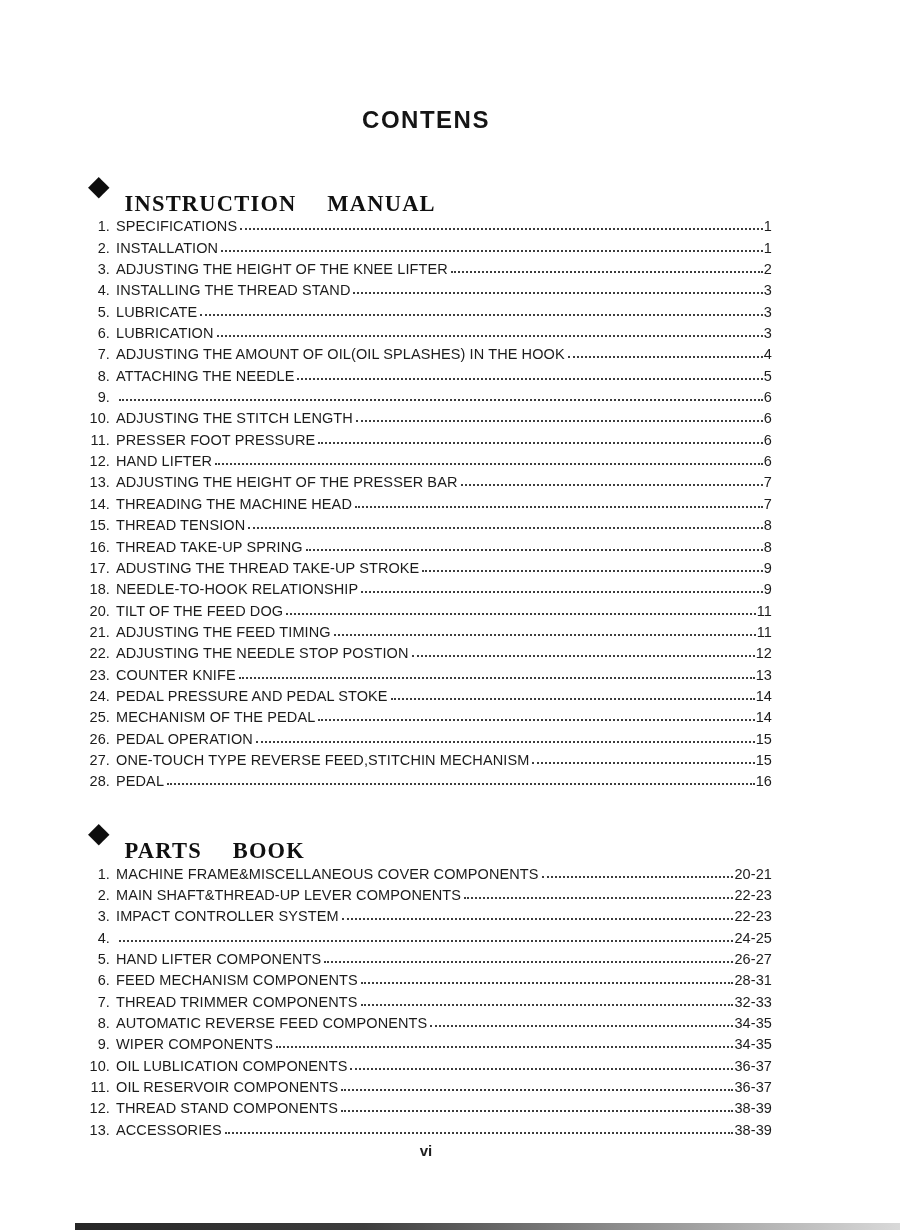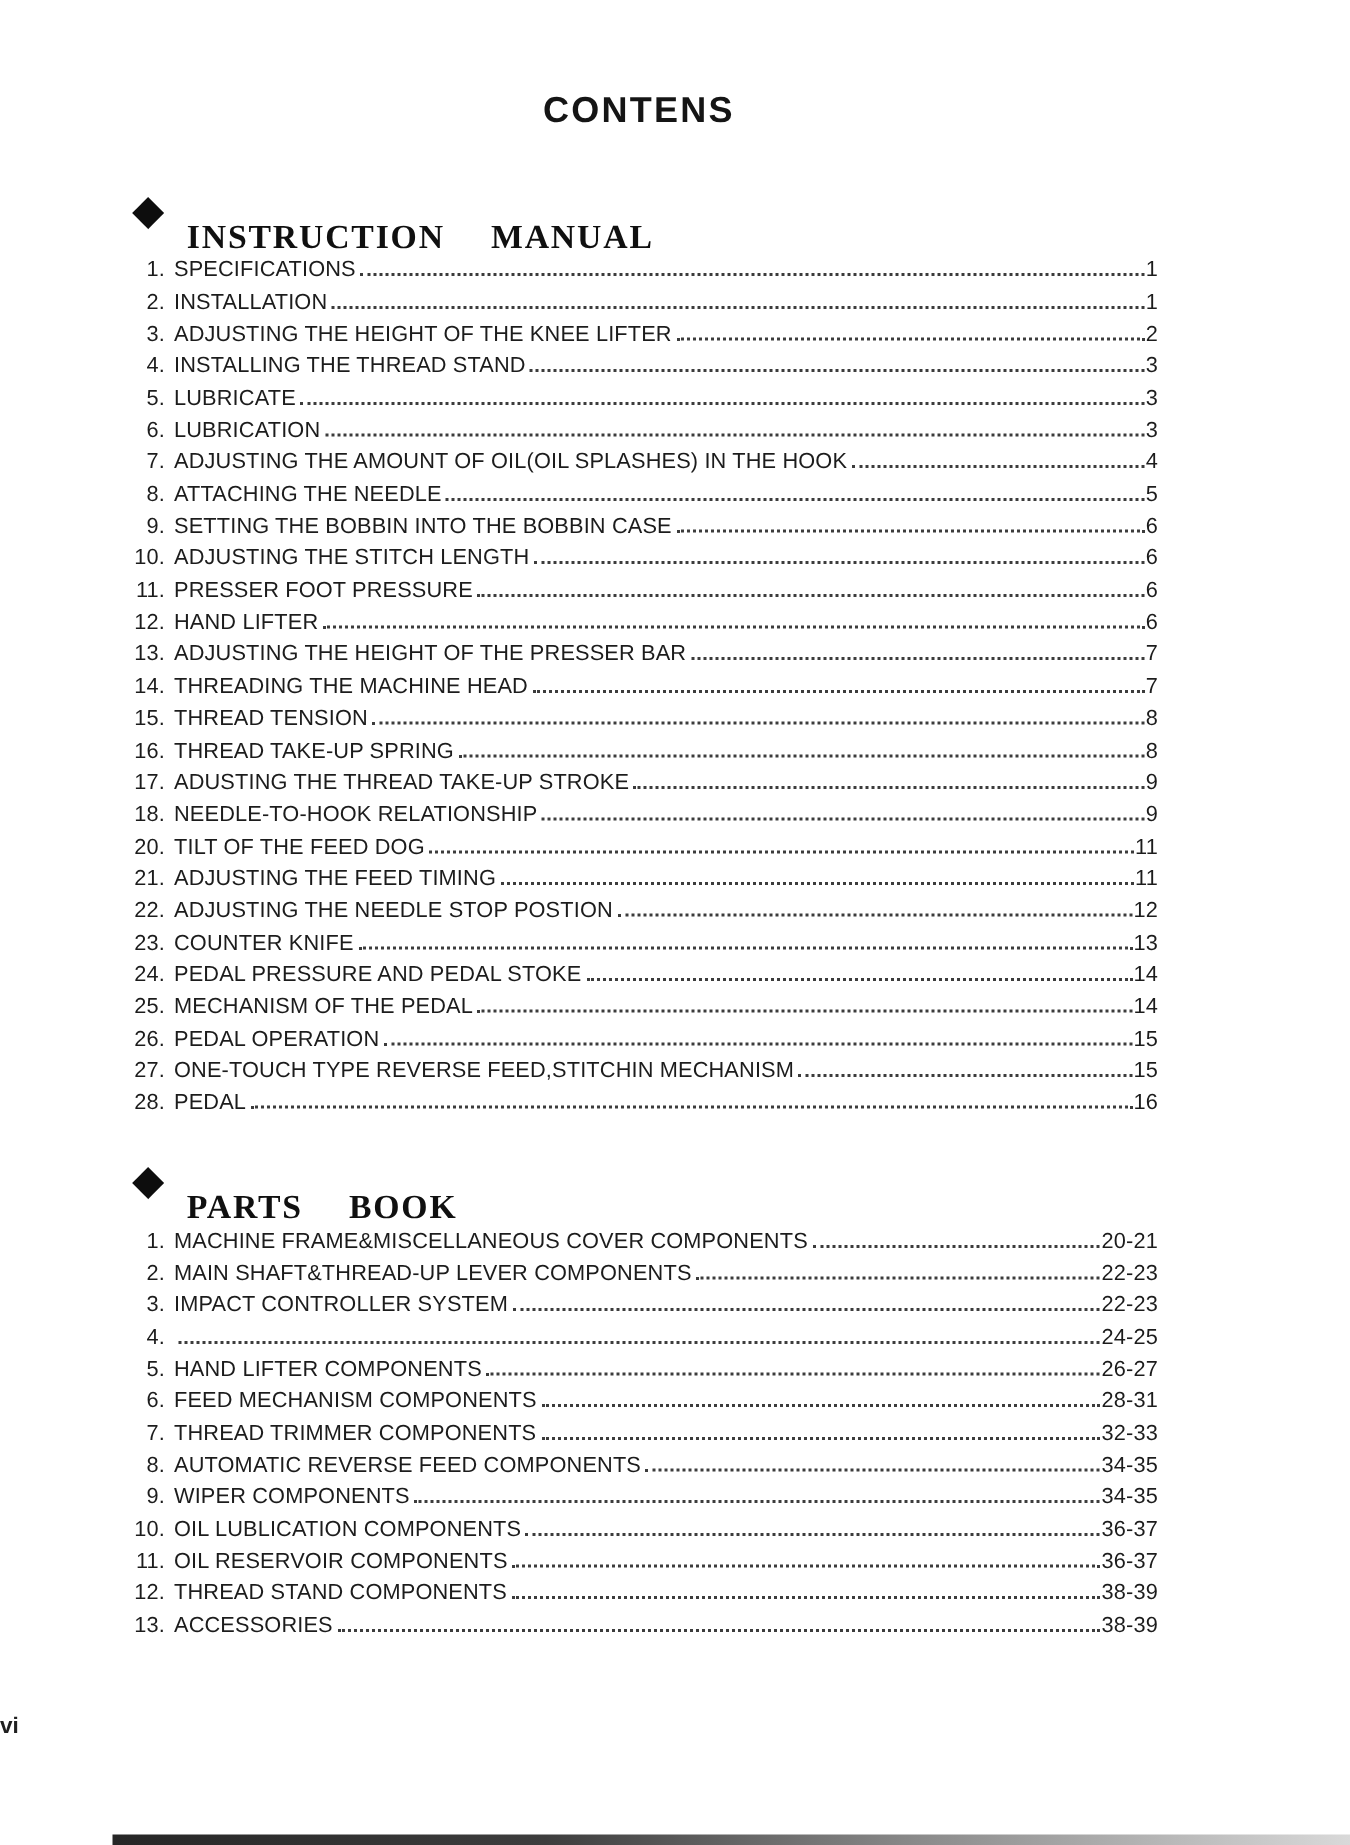--- a/index.html
+++ b/index.html
@@ -11,21 +11,21 @@
     width: 900px;
     height: 1230px;
     position: relative;
     overflow: hidden;
     font-family: "Liberation Sans", sans-serif;
     color: #1b1b1b;
     -webkit-font-smoothing: antialiased;
   }
   .page-inner {
     width: 852px;
-    padding-top: 60px;
+    padding-top: 106px;
   }
   .doc-title {
     text-align: center;
     font-size: 24px;
     font-weight: bold;
     letter-spacing: 1.5px;
     color: #151515;
     line-height: 28px;
   }
   .toc-section { margin-top: 36px; }
@@ -82,20 +82,21 @@
   }
   .pg {
     white-space: nowrap;
     text-align: right;
   }
   .footer-page-number {
     position: absolute;
     top: 1142px;
     left: 0;
     width: 852px;
+    text-align: center;
     font-size: 15px;
     font-weight: bold;
     color: #202020;
   }
   .scan-edge-bar {
     position: absolute;
     bottom: 0;
     left: 75px;
     right: 0;
     height: 7px;
@@ -166,21 +167,20 @@
 
   <div class="row">
     <span class="num">8.</span>
     <span class="title">ATTACHING THE NEEDLE</span>
     <span class="leader"></span>
     <span class="pg">5</span>
   </div>
 
   <div class="row">
     <span class="num">9.</span>
-    <span class="title">SETTING THE BOBBIN INTO THE BOBBIN CASE</span>
     <span class="leader"></span>
     <span class="pg">6</span>
   </div>
 
   <div class="row">
     <span class="num">10.</span>
     <span class="title">ADJUSTING THE STITCH LENGTH</span>
     <span class="leader"></span>
     <span class="pg">6</span>
   </div>

